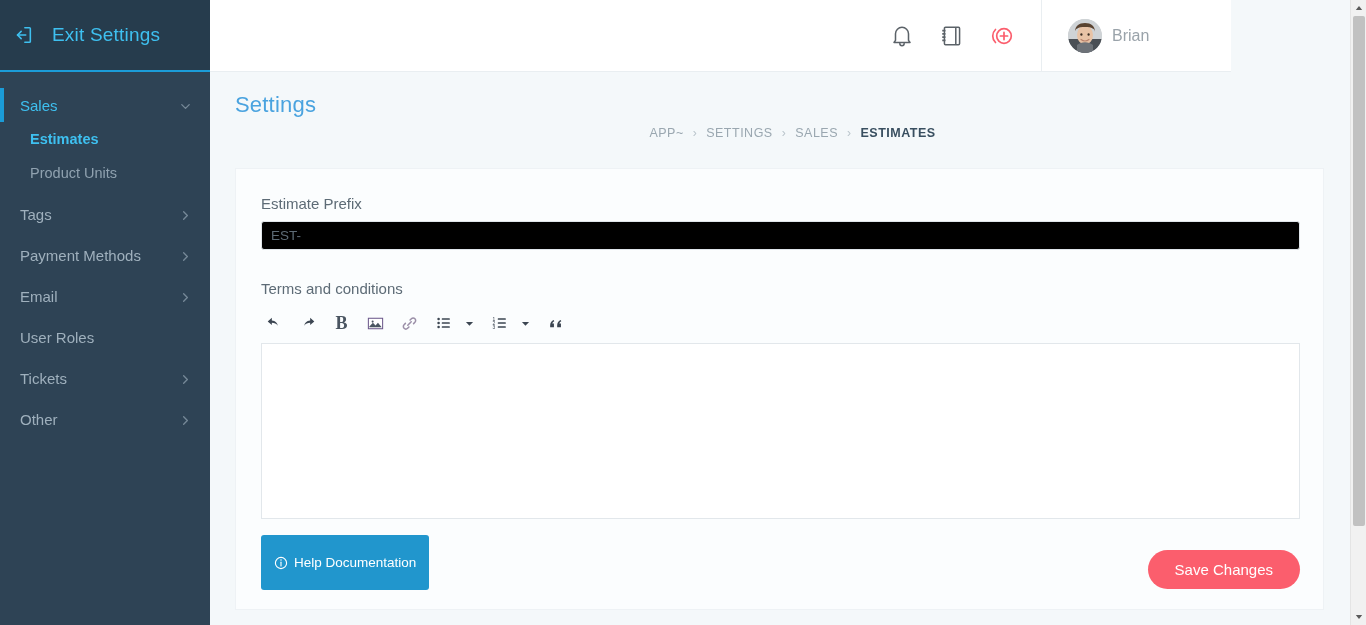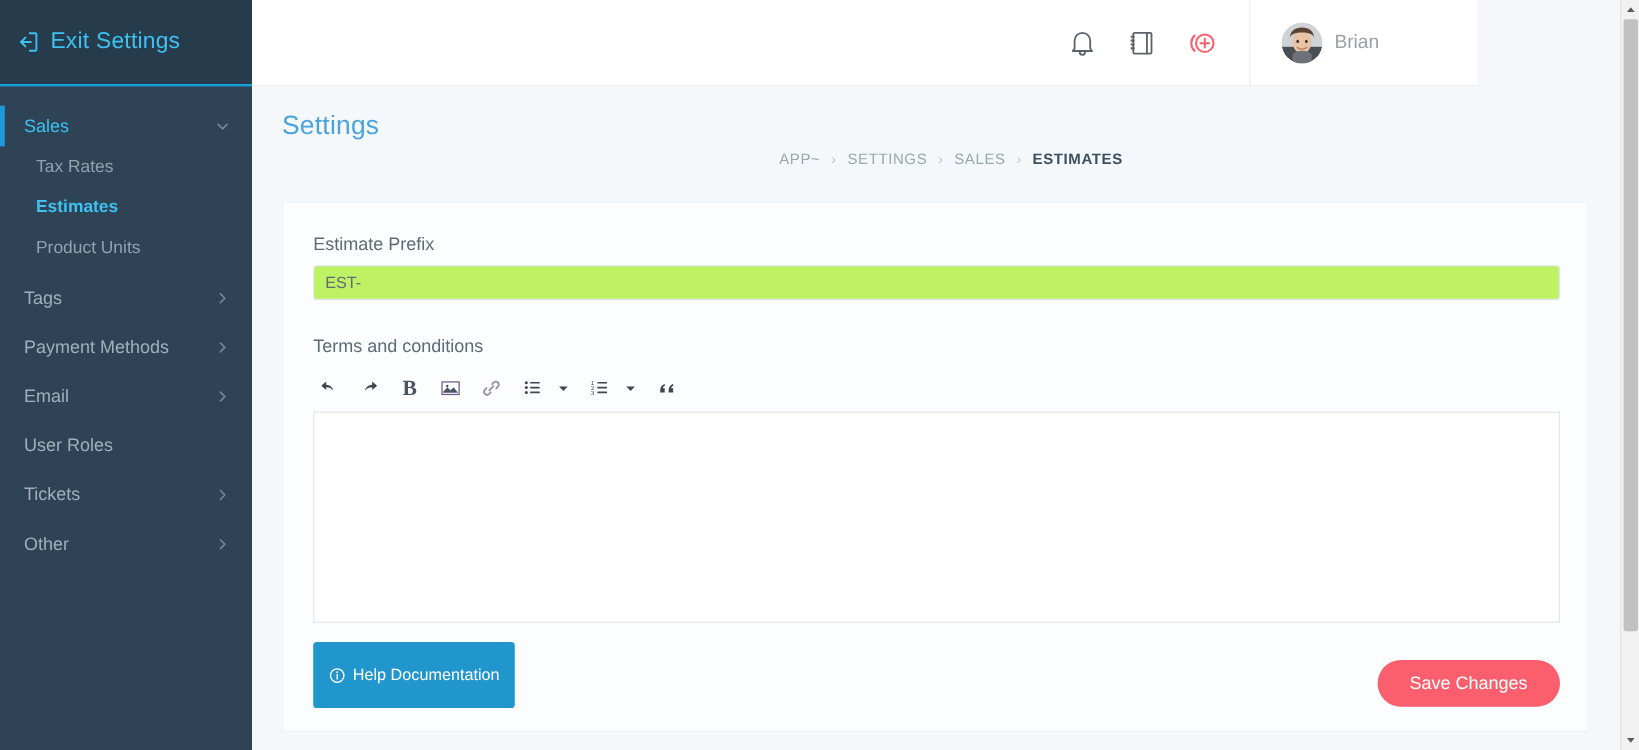--- a/index.html
+++ b/index.html
@@ -17,20 +17,21 @@
     width: 210px; height: 625px;
     background: #2e4355;
     overflow: hidden;
   }
   .sidebar-header {
     height: 72px;
     display: flex; align-items: center;
     padding-left: 12px;
     background: #263c4d;
     border-bottom: 2px solid #1b9cd8;
+    gap: 10px;
   }
   .exit-icon { width: 22px; height: 22px; flex: 0 0 22px; margin-right: 8px; }
   .exit-label {
     color: #3ec0f0; font-size: 19px; font-weight: 400; letter-spacing: .2px;
   }
   .nav { padding-top: 16px; }
   .nav-group {
     position: relative;
     height: 34px;
     display: flex; align-items: center;
@@ -113,21 +114,21 @@
 
   .field-label {
     color: #5d6b76; font-size: 15px; font-weight: 400;
     margin-bottom: 9px;
   }
   .text-input {
     display: block;
     width: 1039px; height: 29px;
     border: 1px solid #dfe5ea;
     border-radius: 3px;
-    background: #bef264;
+    background: #000000;
     padding: 0 9px;
     font-family: "Liberation Sans", sans-serif;
     font-size: 13.5px;
     color: #5d6b76;
     outline: none;
   }
   .field-spacer { height: 30px; }
 
   .editor-toolbar {
     display: flex; align-items: center; gap: 0;
@@ -223,23 +224,20 @@
 
     <nav class="nav">
 
       <div class="nav-group active">
         <span class="grp-label">Sales</span>
         <span class="caret">
           <svg viewBox="0 0 14 14" width="13" height="13" fill="none" stroke="#8fa1af" stroke-width="1.4" stroke-linecap="round" stroke-linejoin="round">
               <path d="M3 5l4 4 4-4"></path>
             </svg>
         </span>
-      </div>
-      <div class="nav-sub">
-        <span>Tax Rates</span>
       </div>
       <div class="nav-sub active">
         <span>Estimates</span>
       </div>
       <div class="nav-sub">
         <span>Product Units</span>
       </div>
 
       <div class="nav-spacer"></div>
 

